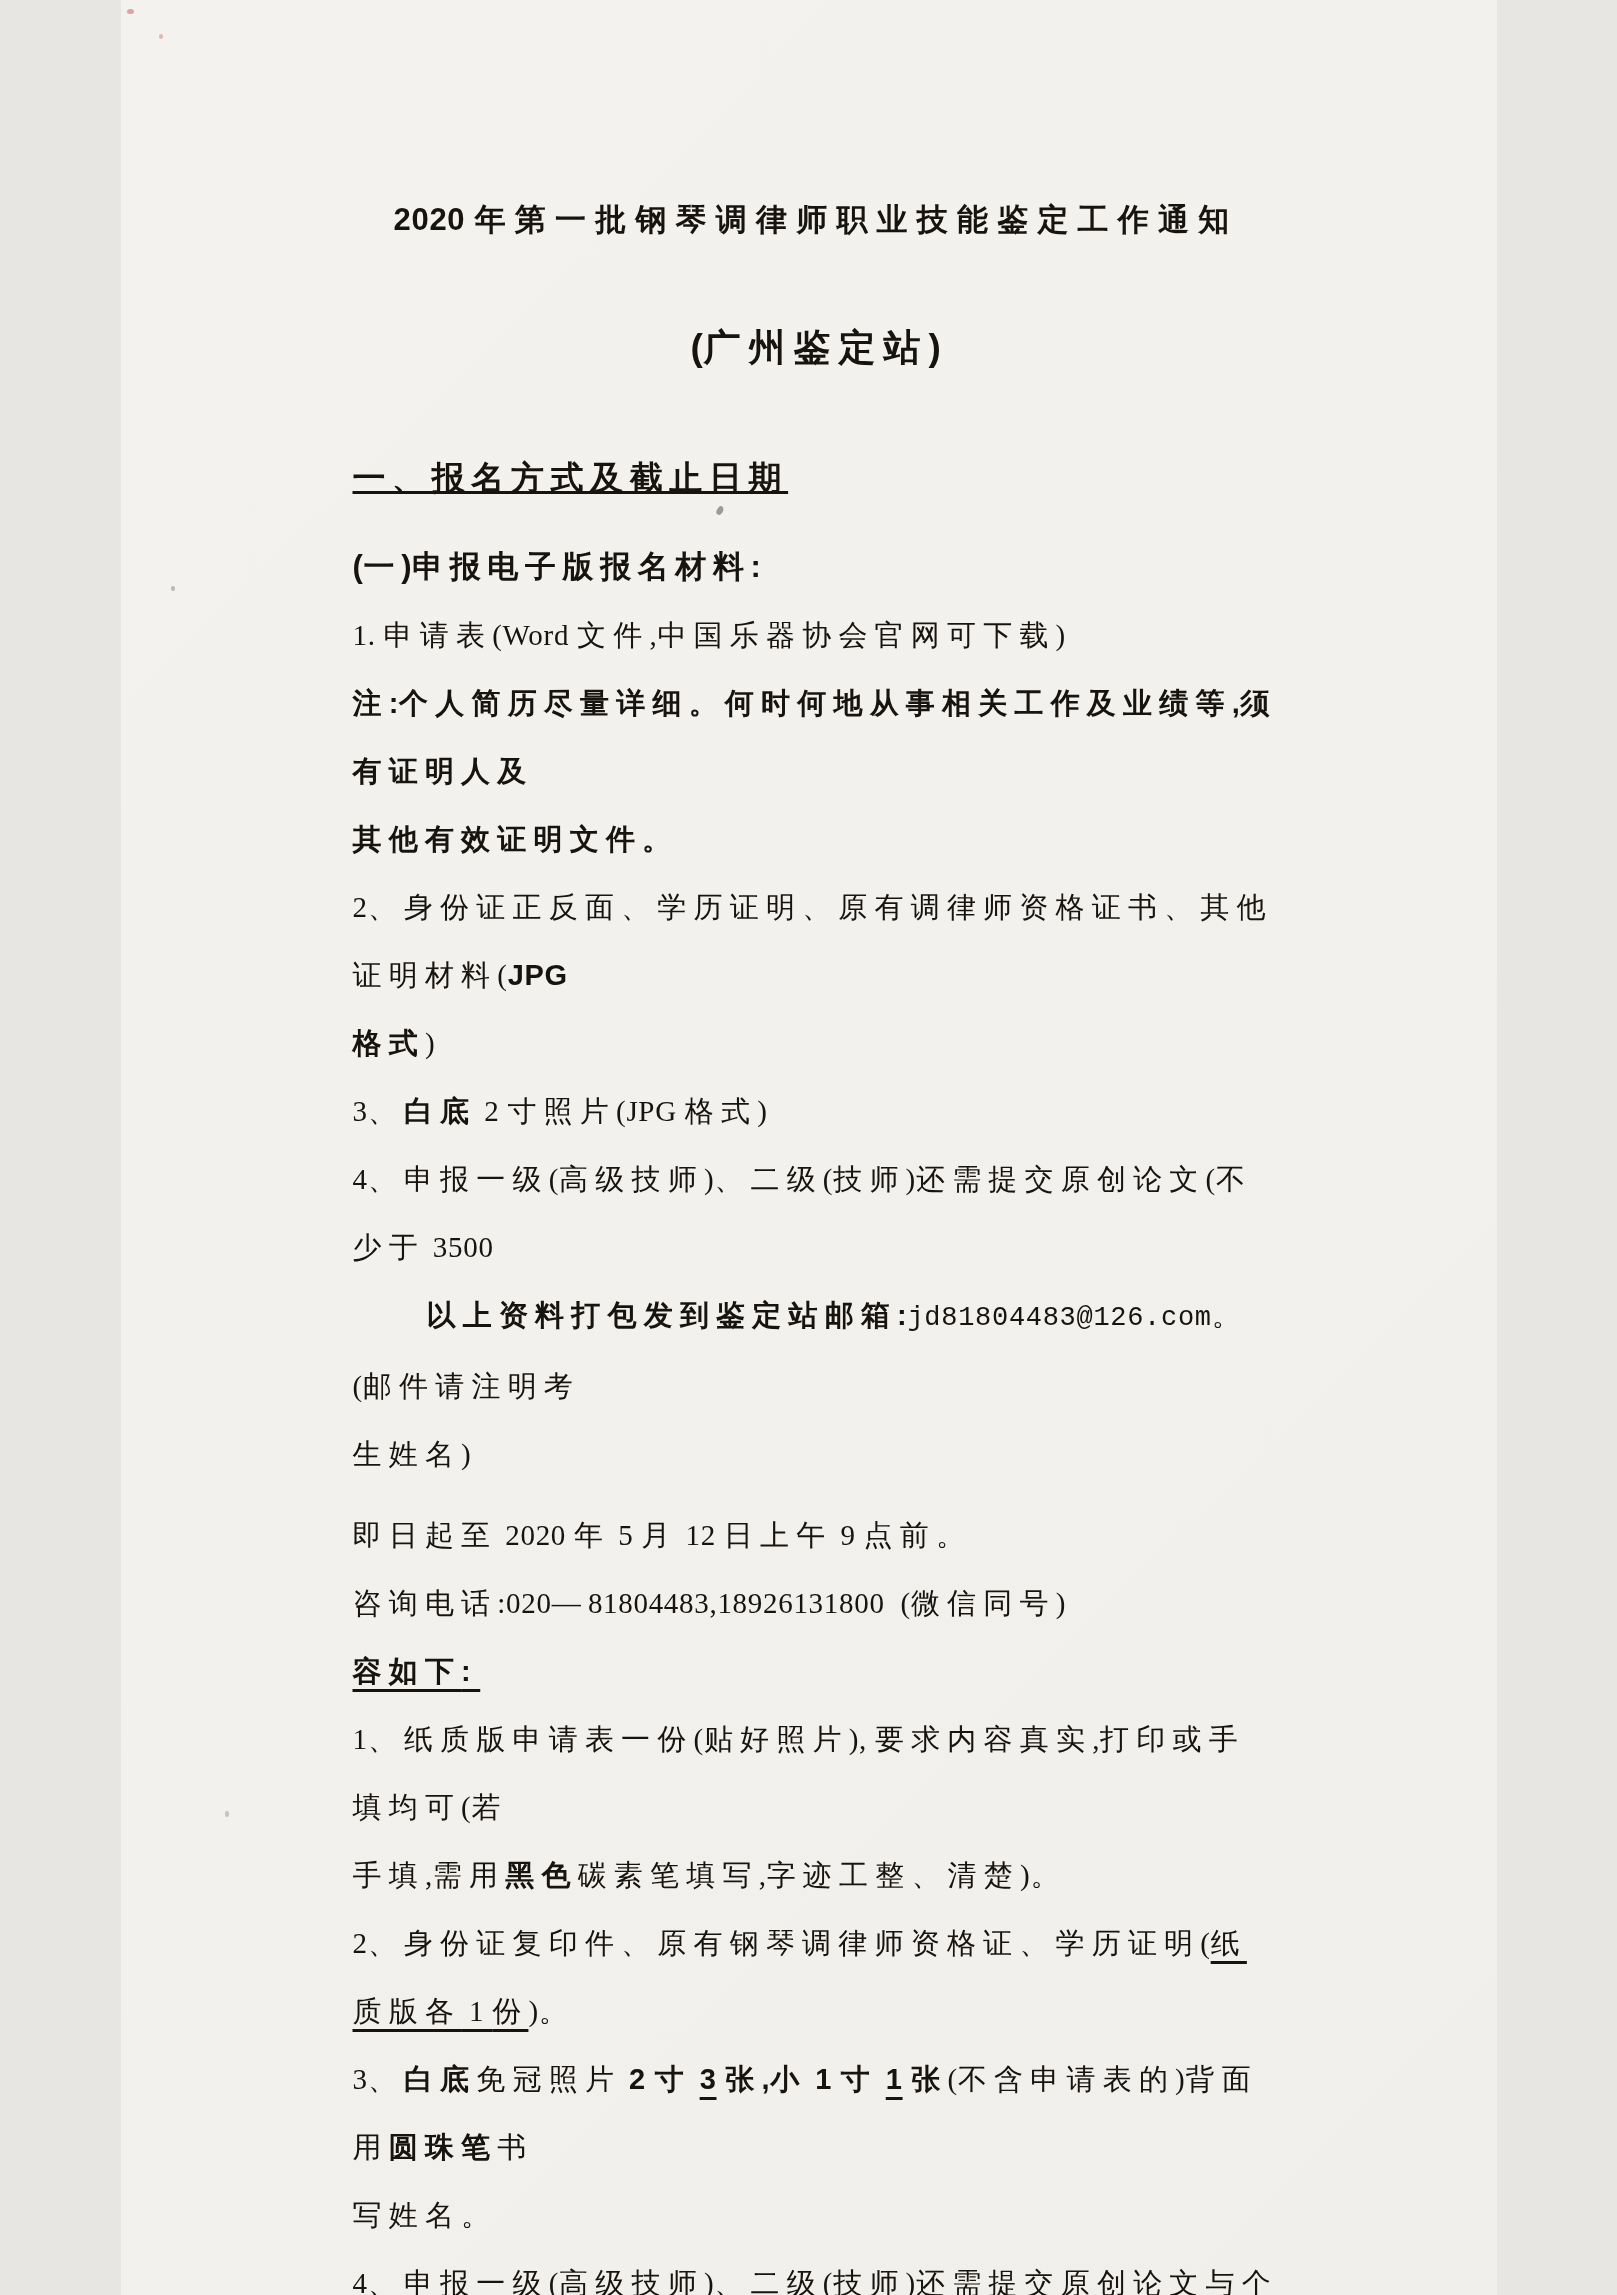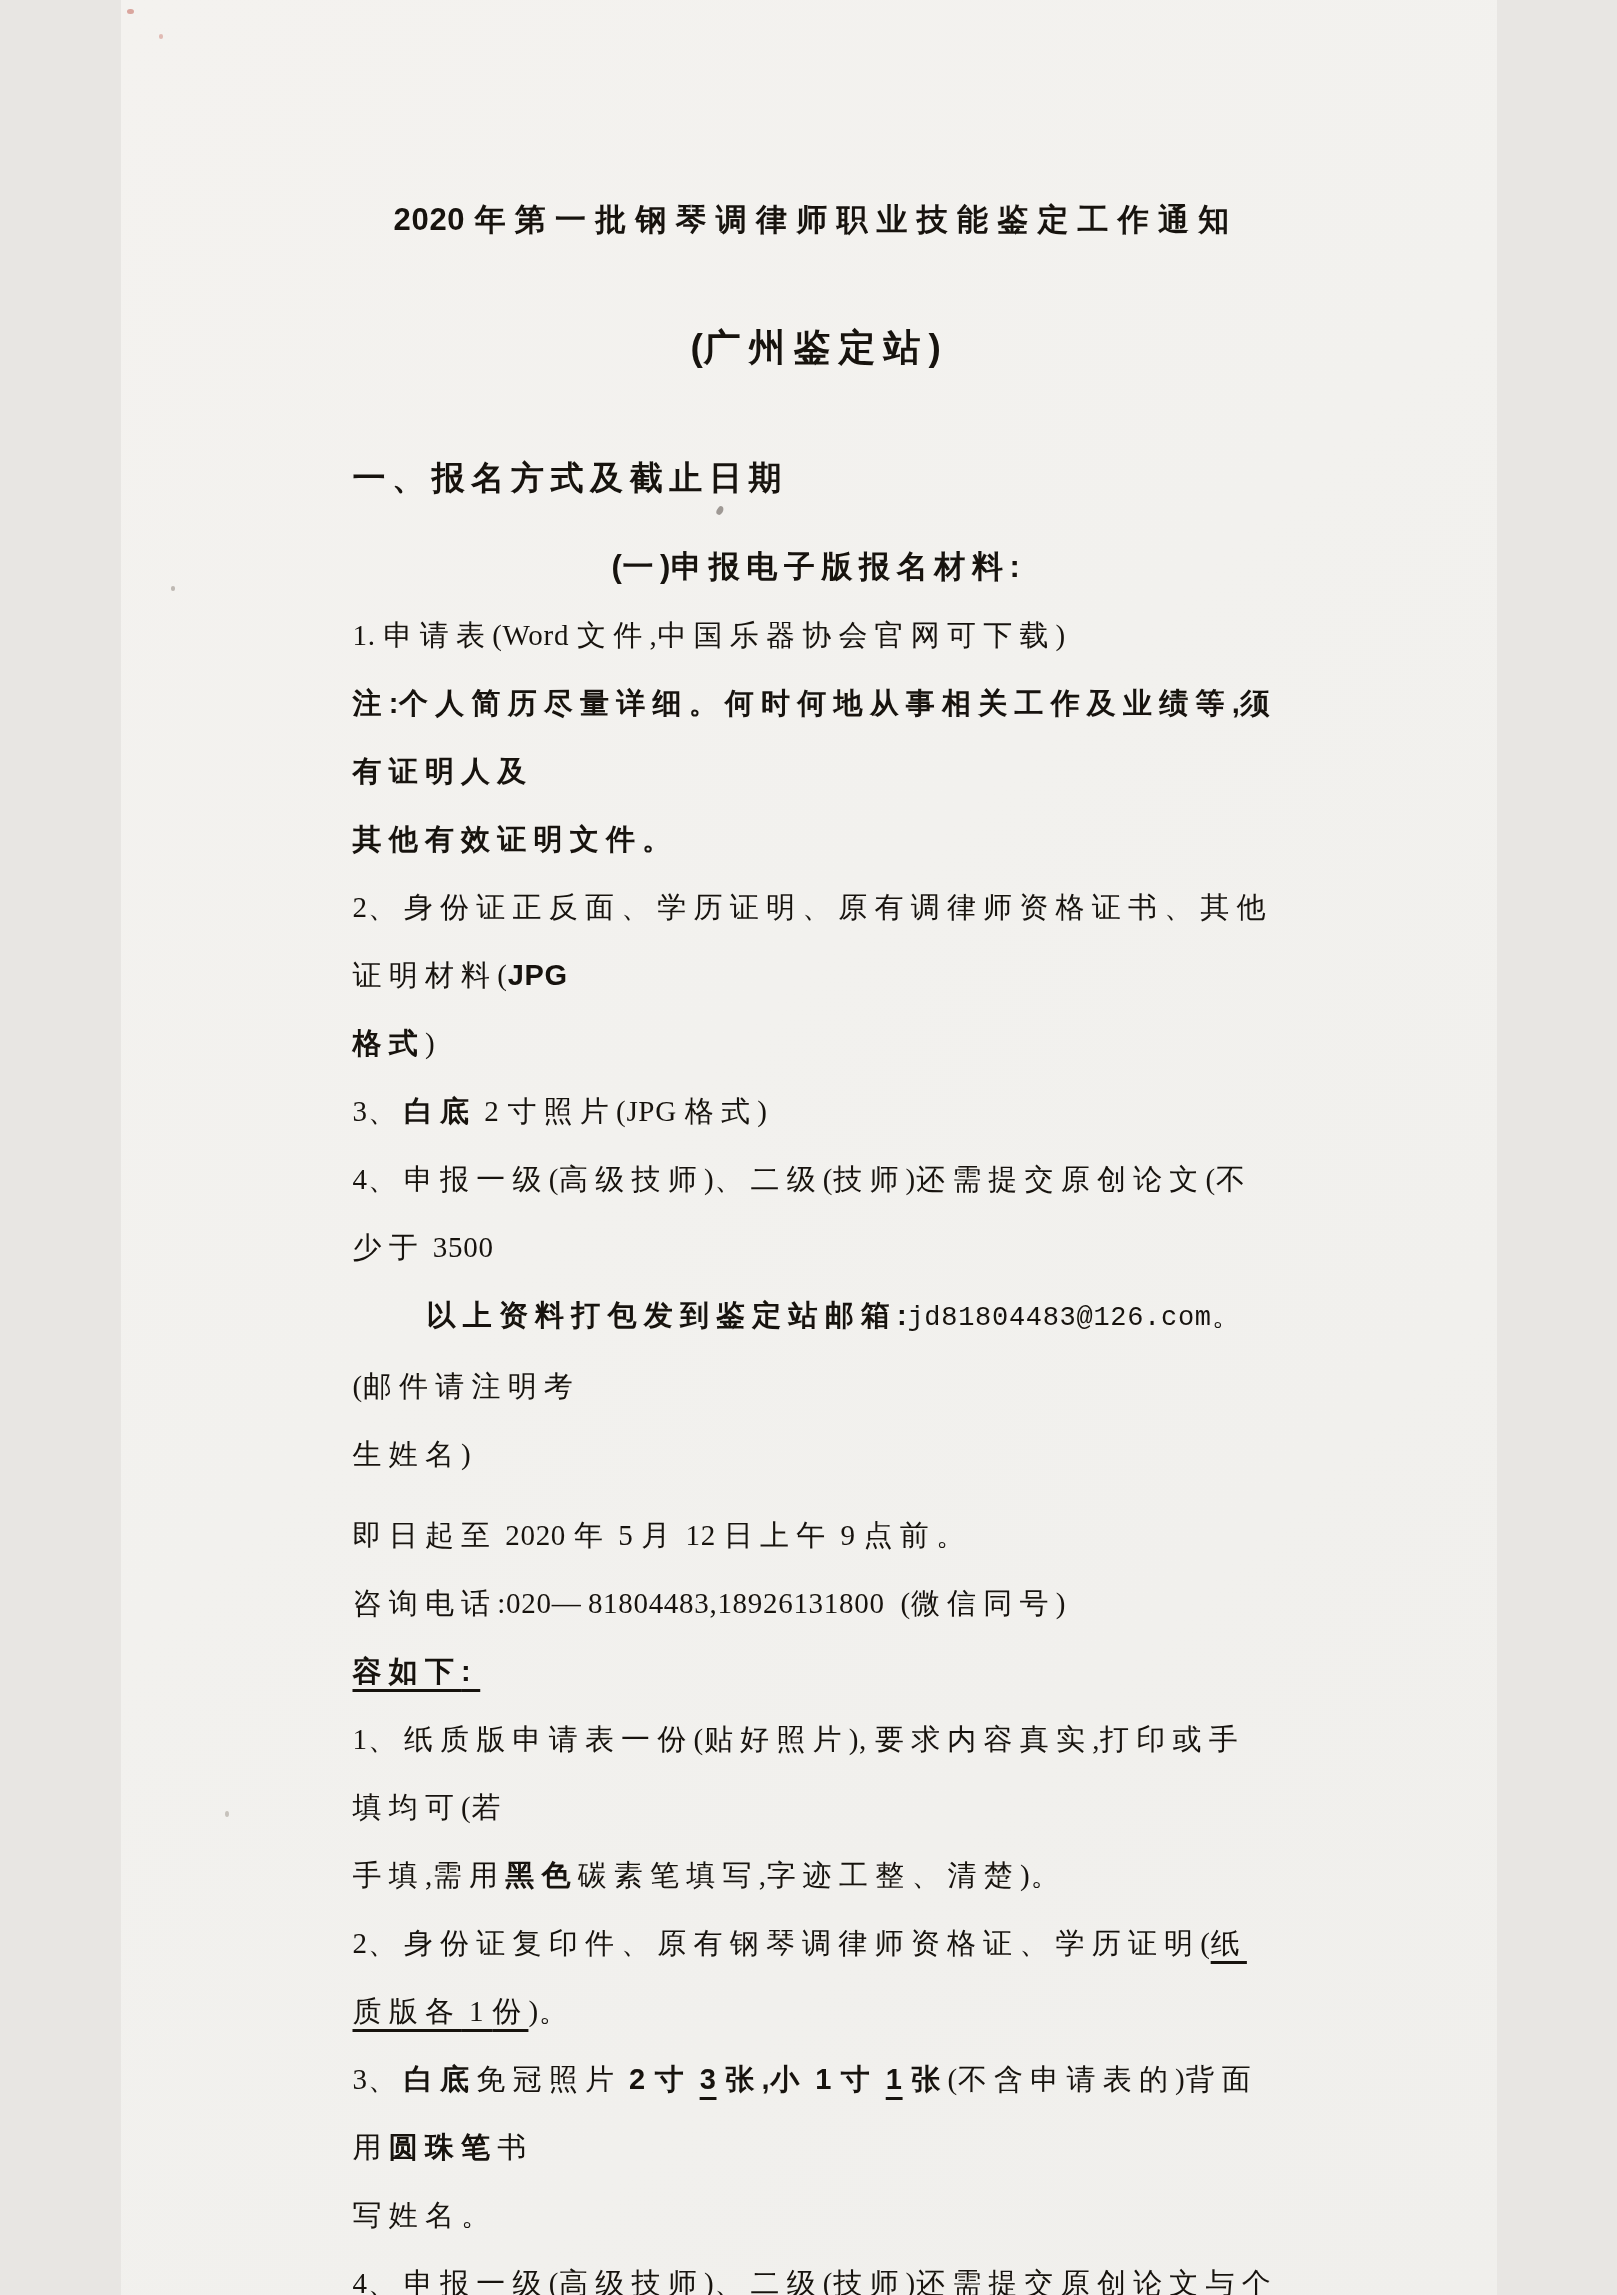--- a/index.html
+++ b/index.html
@@ -43,29 +43,29 @@
     letter-spacing: 8px;
     line-height: 42px;
   }
   .h1 {
     margin-top: 86px;
     font-family: "Liberation Sans", "DejaVu Sans", sans-serif;
     font-weight: bold;
     font-size: 33px;
     letter-spacing: 6.6px;
     line-height: 45px;
+    text-decoration: underline;
   }
   .h2 {
     margin-top: 45px;
     font-family: "Liberation Sans", "DejaVu Sans", sans-serif;
     font-weight: bold;
     font-size: 31px;
     letter-spacing: 6.6px;
     line-height: 43px;
-    text-align: center;
   }
   .gap-s { margin-top: 13px; }
   .gap-l { margin-top: 66px; }
   .ind   { text-indent: 74px; }
   .seg.b {
     font-weight: bold;
     font-family: "Liberation Sans", "DejaVu Sans", sans-serif;
   }
   .seg.u {
     text-decoration: underline;

